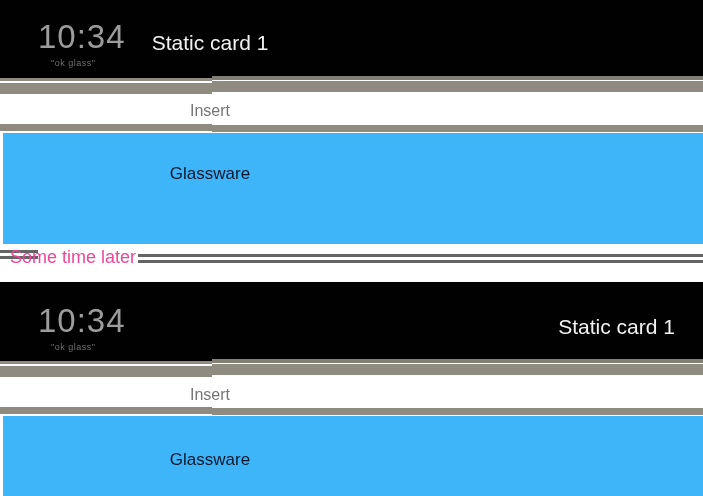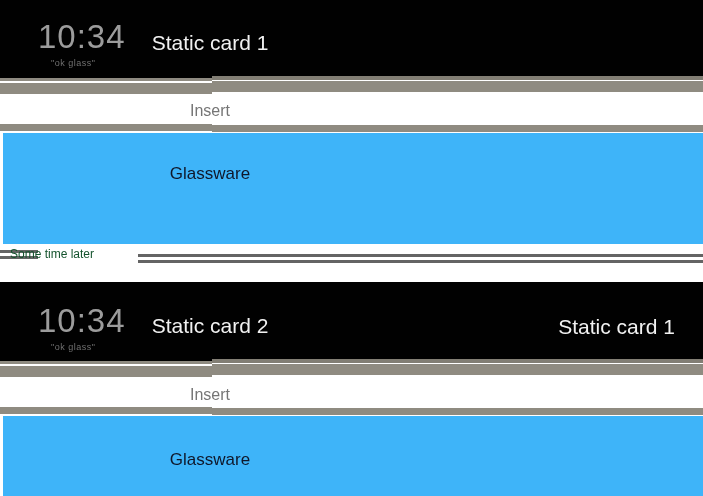--- a/index.html
+++ b/index.html
@@ -22,21 +22,21 @@
   .bar{background:#8f8b81;}
   .bar.dark{background:#827e74;}
   
   .insert-row{background:#ffffff;}
   .insert-label{color:#757575;font-size:16px;width:140px;text-align:center;}
   
   .blue-card{background:#3eb4f9;}
   .blue-label{color:#0f172a;font-size:17px;width:414px;text-align:center;}
   
   .sep-line{background:#646464;height:3px;}
-  .sep-text{color:#14532d;font-size:12px;white-space:nowrap;}
+  .sep-text{color:#ec4899;font-size:18px;white-space:nowrap;}
 </style>
 </head>
 <body>
 
 <div class="stage">
 
   <div class="abs black-card" style="left:0;top:0;width:703px;height:76px;">
     <div class="abs clock" style="left:38px;top:20px;">10:34</div>
     <div class="abs hotword" style="left:51px;top:58px;">"ok glass"</div>
     <div class="abs card-label center" style="left:140px;top:31px;">Static card 1</div>
@@ -61,21 +61,20 @@
 
   <div class="abs sep-line" style="left:0;top:250px;width:38px;"></div>
   <div class="abs sep-line" style="left:0;top:256px;width:38px;"></div>
   <div class="abs sep-text" style="left:10px;top:247px;">Some time later</div>
   <div class="abs sep-line" style="left:138px;top:254px;width:565px;"></div>
   <div class="abs sep-line" style="left:138px;top:260px;width:565px;"></div>
 
   <div class="abs black-card" style="left:0;top:282px;width:703px;height:77px;">
     <div class="abs clock" style="left:38px;top:22px;">10:34</div>
     <div class="abs hotword" style="left:51px;top:60px;">"ok glass"</div>
-    <div class="abs card-label center" style="left:140px;top:32px;">Static card 2</div>
     <div class="abs card-label right" style="right:28px;top:33px;">Static card 1</div>
   </div>
   <div class="abs black-card" style="left:0;top:359px;width:212px;height:2px;"></div>
 
   <div class="abs bar dark" style="left:212px;top:359px;width:491px;height:4px;"></div>
   <div class="abs bar" style="left:212px;top:364px;width:491px;height:11px;"></div>
   <div class="abs bar" style="left:0;top:361px;width:212px;height:3px;"></div>
   <div class="abs bar" style="left:0;top:366px;width:212px;height:11px;"></div>
 
   <div class="abs insert-row" style="left:0;top:377px;width:703px;height:30px;">

